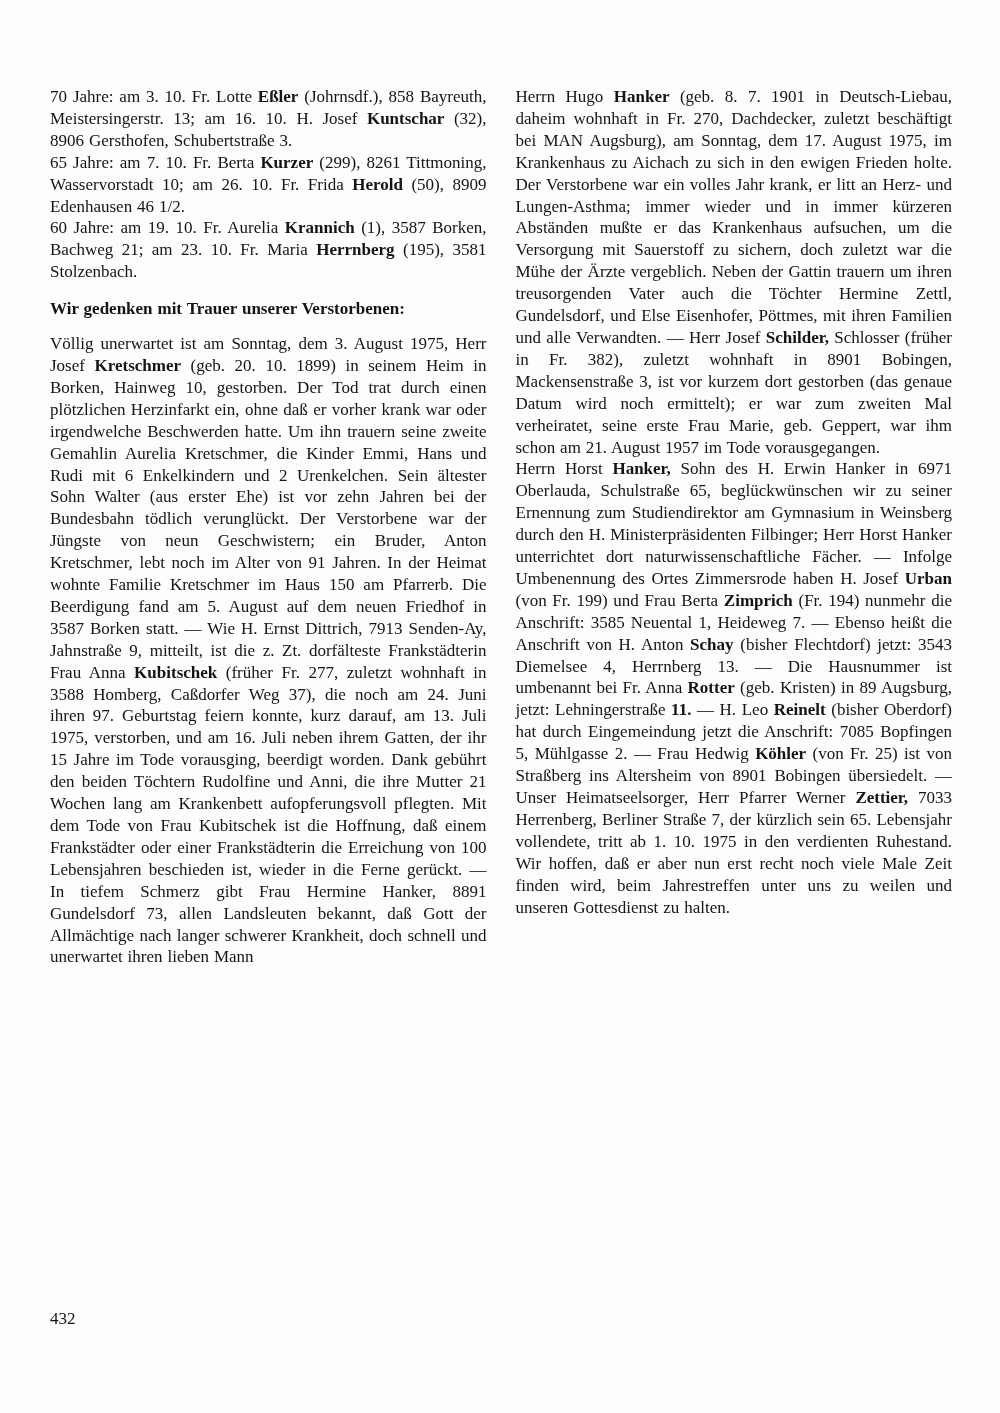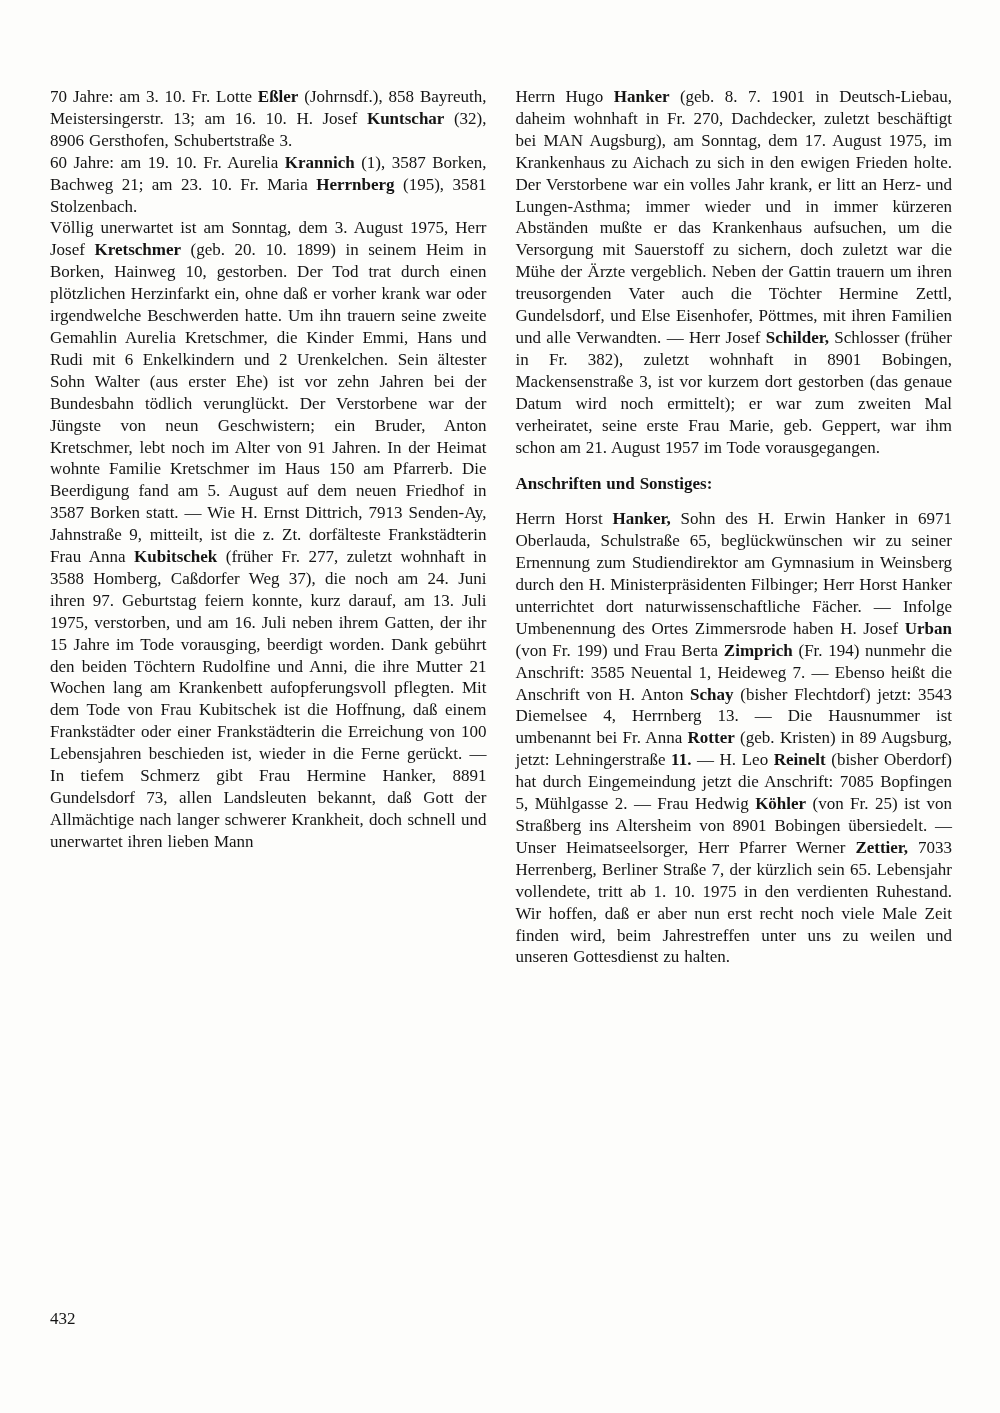--- a/index.html
+++ b/index.html
@@ -51,30 +51,31 @@
   b { font-weight: 700; }
 </style>
 </head>
 <body>
 
 <div class="page">
   <div class="columns">
 
     <div class="col">
       <p class="para"><span>70 Jahre: am 3. 10. Fr. Lotte </span><b>Eßler</b><span> (Johrnsdf.), 858 Bayreuth, Meistersingerstr. 13; am 16. 10. H. Josef </span><b>Kuntschar</b><span> (32), 8906 Gersthofen, Schubertstraße 3.</span></p>
+      <p class="para"><span>65 Jahre: am 7. 10. Fr. Berta </span><b>Kurzer</b><span> (299), 8261 Tittmoning, Wasservorstadt 10; am 26. 10. Fr. Frida </span><b>Herold</b><span> (50), 8909 Edenhausen 46 1/2.</span></p>
       <p class="para"><span>60 Jahre: am 19. 10. Fr. Aurelia </span><b>Krannich</b><span> (1), 3587 Borken, Bachweg 21; am 23. 10. Fr. Maria </span><b>Herrnberg</b><span> (195), 3581 Stolzenbach.</span></p>
 
+      <h2 class="heading">Wir gedenken mit Trauer unserer Verstorbenen:</h2>
 
       <p class="para"><span>Völlig unerwartet ist am Sonntag, dem 3. August 1975, Herr Josef </span><b>Kretschmer</b><span> (geb. 20. 10. 1899) in seinem Heim in Borken, Hainweg 10, gestorben. Der Tod trat durch einen plötzlichen Herzinfarkt ein, ohne daß er vorher krank war oder irgendwelche Beschwerden hatte. Um ihn trauern seine zweite Gemahlin Aurelia Kretschmer, die Kinder Emmi, Hans und Rudi mit 6 Enkelkindern und 2 Urenkelchen. Sein ältester Sohn Walter (aus erster Ehe) ist vor zehn Jahren bei der Bundesbahn tödlich verunglückt. Der Verstorbene war der Jüngste von neun Geschwistern; ein Bruder, Anton Kretschmer, lebt noch im Alter von 91 Jahren. In der Heimat wohnte Familie Kretschmer im Haus 150 am Pfarrerb. Die Beerdigung fand am 5. August auf dem neuen Friedhof in 3587 Borken statt. — Wie H. Ernst Dittrich, 7913 Senden-Ay, Jahnstraße 9, mitteilt, ist die z. Zt. dorfälteste Frankstädterin Frau Anna </span><b>Kubitschek</b><span> (früher Fr. 277, zuletzt wohnhaft in 3588 Homberg, Caßdorfer Weg 37), die noch am 24. Juni ihren 97. Geburtstag feiern konnte, kurz darauf, am 13. Juli 1975, verstorben, und am 16. Juli neben ihrem Gatten, der ihr 15 Jahre im Tode vorausging, beerdigt worden. Dank gebührt den beiden Töchtern Rudolfine und Anni, die ihre Mutter 21 Wochen lang am Krankenbett aufopferungsvoll pflegten. Mit dem Tode von Frau Kubitschek ist die Hoffnung, daß einem Frankstädter oder einer Frankstädterin die Erreichung von 100 Lebensjahren beschieden ist, wieder in die Ferne gerückt. — In tiefem Schmerz gibt Frau Hermine Hanker, 8891 Gundelsdorf 73, allen Landsleuten bekannt, daß Gott der Allmächtige nach langer schwerer Krankheit, doch schnell und unerwartet ihren lieben Mann</span></p>
     </div>
 
     <div class="col">
       <p class="para"><span>Herrn Hugo </span><b>Hanker</b><span> (geb. 8. 7. 1901 in Deutsch-Liebau, daheim wohnhaft in Fr. 270, Dachdecker, zuletzt beschäftigt bei MAN Augsburg), am Sonntag, dem 17. August 1975, im Krankenhaus zu Aichach zu sich in den ewigen Frieden holte. Der Verstorbene war ein volles Jahr krank, er litt an Herz- und Lungen-Asthma; immer wieder und in immer kürzeren Abständen mußte er das Krankenhaus aufsuchen, um die Versorgung mit Sauerstoff zu sichern, doch zuletzt war die Mühe der Ärzte vergeblich. Neben der Gattin trauern um ihren treusorgenden Vater auch die Töchter Hermine Zettl, Gundelsdorf, und Else Eisenhofer, Pöttmes, mit ihren Familien und alle Verwandten. — Herr Josef </span><b>Schilder,</b><span> Schlosser (früher in Fr. 382), zuletzt wohnhaft in 8901 Bobingen, Mackensenstraße 3, ist vor kurzem dort gestorben (das genaue Datum wird noch ermittelt); er war zum zweiten Mal verheiratet, seine erste Frau Marie, geb. Geppert, war ihm schon am 21. August 1957 im Tode vorausgegangen.</span></p>
 
-      <h2 class="heading">Anschriften und Sonstiges:</h2>
 
       <p class="para"><span>Herrn Horst </span><b>Hanker,</b><span> Sohn des H. Erwin Hanker in 6971 Oberlauda, Schulstraße 65, beglückwünschen wir zu seiner Ernennung zum Studiendirektor am Gymnasium in Weinsberg durch den H. Ministerpräsidenten Filbinger; Herr Horst Hanker unterrichtet dort naturwissenschaftliche Fächer. — Infolge Umbenennung des Ortes Zimmersrode haben H. Josef </span><b>Urban</b><span> (von Fr. 199) und Frau Berta </span><b>Zimprich</b><span> (Fr. 194) nunmehr die Anschrift: 3585 Neuental 1, Heideweg 7. — Ebenso heißt die Anschrift von H. Anton </span><b>Schay</b><span> (bisher Flechtdorf) jetzt: 3543 Diemelsee 4, Herrnberg 13. — Die Hausnummer ist umbenannt bei Fr. Anna </span><b>Rotter</b><span> (geb. Kristen) in 89 Augsburg, jetzt: Lehningerstraße </span><b>11.</b><span> — H. Leo </span><b>Reinelt</b><span> (bisher Oberdorf) hat durch Eingemeindung jetzt die Anschrift: 7085 Bopfingen 5, Mühlgasse 2. — Frau Hedwig </span><b>Köhler</b><span> (von Fr. 25) ist von Straßberg ins Altersheim von 8901 Bobingen übersiedelt. — Unser Heimatseelsorger, Herr Pfarrer Werner </span><b>Zettier,</b><span> 7033 Herrenberg, Berliner Straße 7, der kürzlich sein 65. Lebensjahr vollendete, tritt ab 1. 10. 1975 in den verdienten Ruhestand. Wir hoffen, daß er aber nun erst recht noch viele Male Zeit finden wird, beim Jahrestreffen unter uns zu weilen und unseren Gottesdienst zu halten.</span></p>
     </div>
 
   </div>
 
   <div class="page-number">432</div>
 </div>
 
 </body></html>

